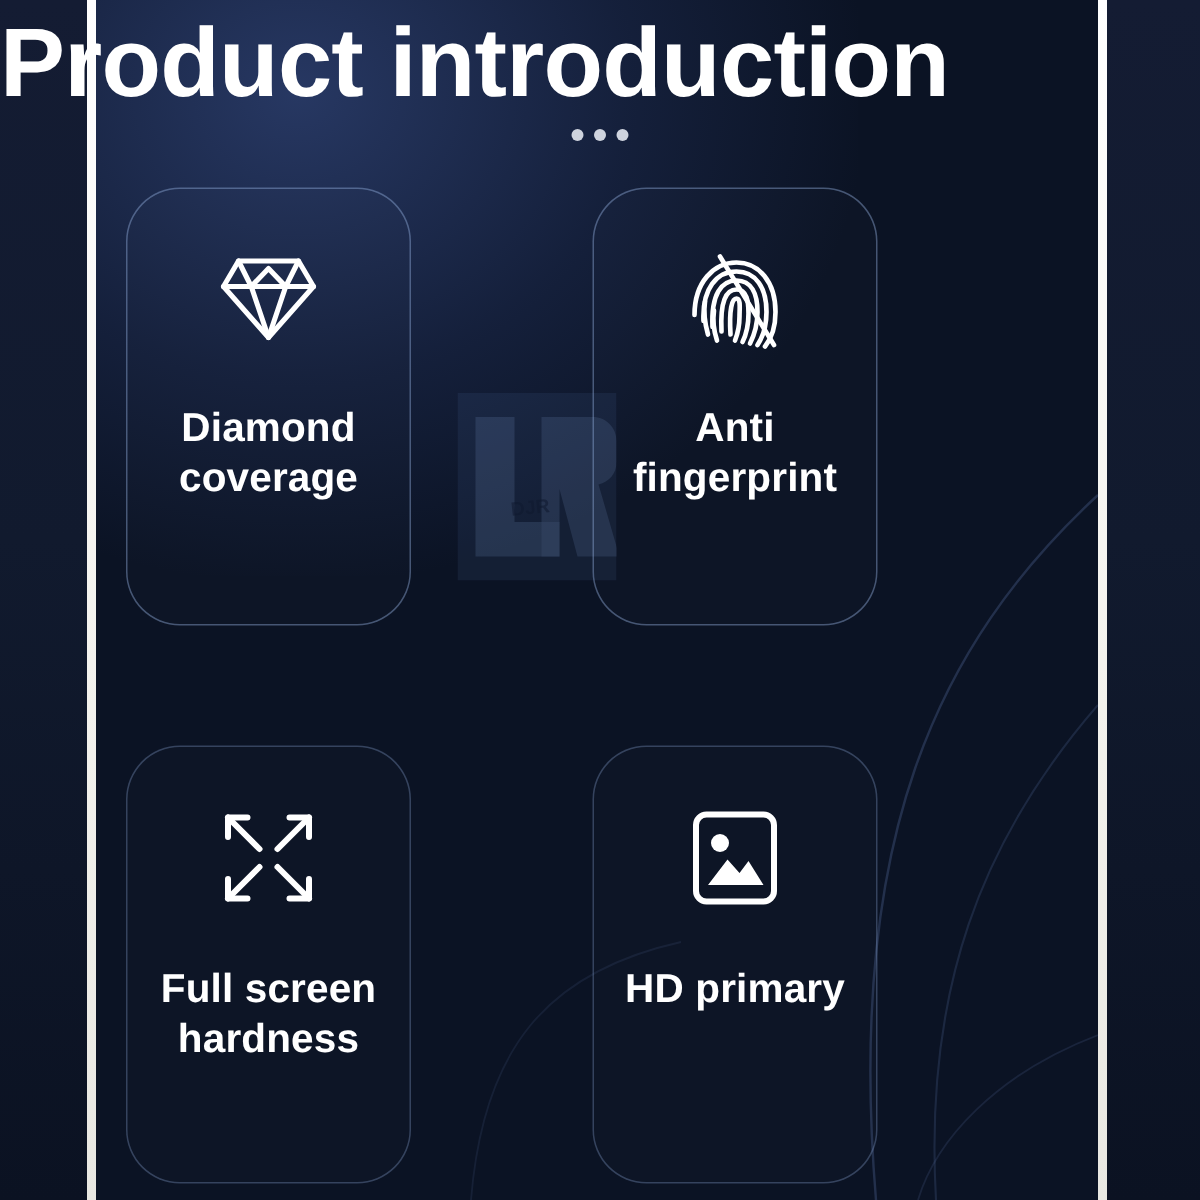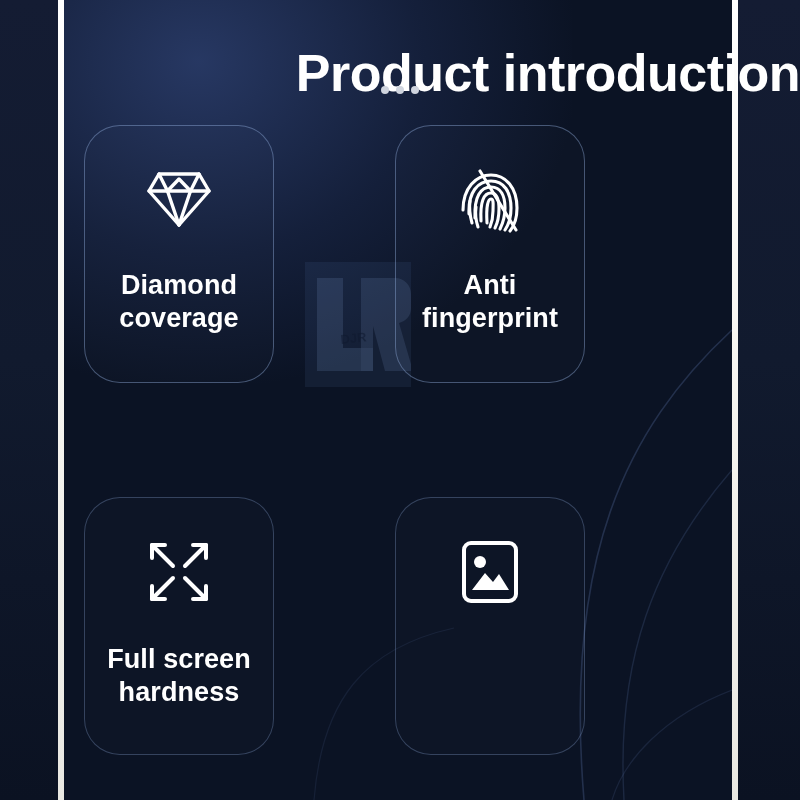--- a/index.html
+++ b/index.html
@@ -50,28 +50,27 @@
     width:86%; height:62%;
     background:radial-gradient(ellipse at 35% 35%, rgba(62,86,150,0.55) 0%, rgba(45,64,118,0.28) 42%, rgba(20,28,56,0) 72%);
     pointer-events:none;
   }
   
   #arcs { position:absolute; inset:0; pointer-events:none; opacity:.75; }
 
   
   #title {
     position:absolute; left:0; right:0; top:11px;
-    text-align:right;
+    text-align:left;
     color:#ffffff;
-    font-size:52px;
+    font-size:65px;
     font-weight:bold;
     letter-spacing:-0.5px;
     line-height:62px;
     white-space:nowrap;
-    margin-top:31px;
   }
   #dots {
     position:absolute; left:0; right:0; top:86px;
     display:flex; justify-content:center; gap:7px;
   }
   #dots .dot {
     width:8px; height:8px; border-radius:50%;
     background:#cfd4de;
   }
 
@@ -85,21 +84,21 @@
   }
 
   
   #grid {
     position:absolute;
     left:84px; top:125px;
     width:536px; height:665px;
   }
   .card {
     position:absolute;
-    width:190px; height:258px;
+    width:190px; height:292px;
     border:1px solid rgba(150,178,226,0.42);
     border-radius:36px;
     background:rgba(255,255,255,0.012);
   }
   .card.c0 { left:0;   top:0; }
   .card.c1 { left:311px; top:0; }
   .card.c2 { left:0;   top:372px; }
   .card.c3 { left:311px; top:372px; }
   .card.c2, .card.c3 { border-color:rgba(132,158,206,0.34); }
 
@@ -224,17 +223,18 @@
 
     <div class="card c3">
       <div class="icon">
         <svg width="58" height="64" viewBox="0 0 58 64">
           <rect x="3" y="3" width="52" height="58" rx="7" ry="7" fill="none" stroke="#ffffff" stroke-width="4"></rect>
           <circle cx="19" cy="22" r="6" fill="#ffffff"></circle>
           <path d="M11 50 L24 33 L32 42 L38 34 L48 50 Z" fill="#ffffff"></path>
         </svg>
       </div>
       <div class="label">
+        <span class="ln">HD primary</span>
       </div>
     </div>
 
   </div>
 </div>
 
 </body></html>

